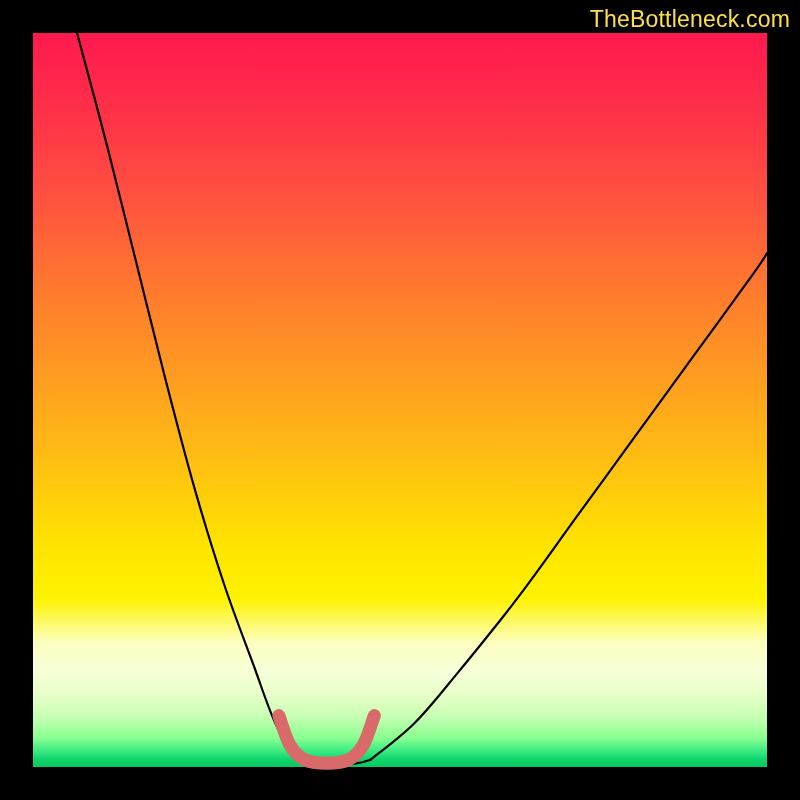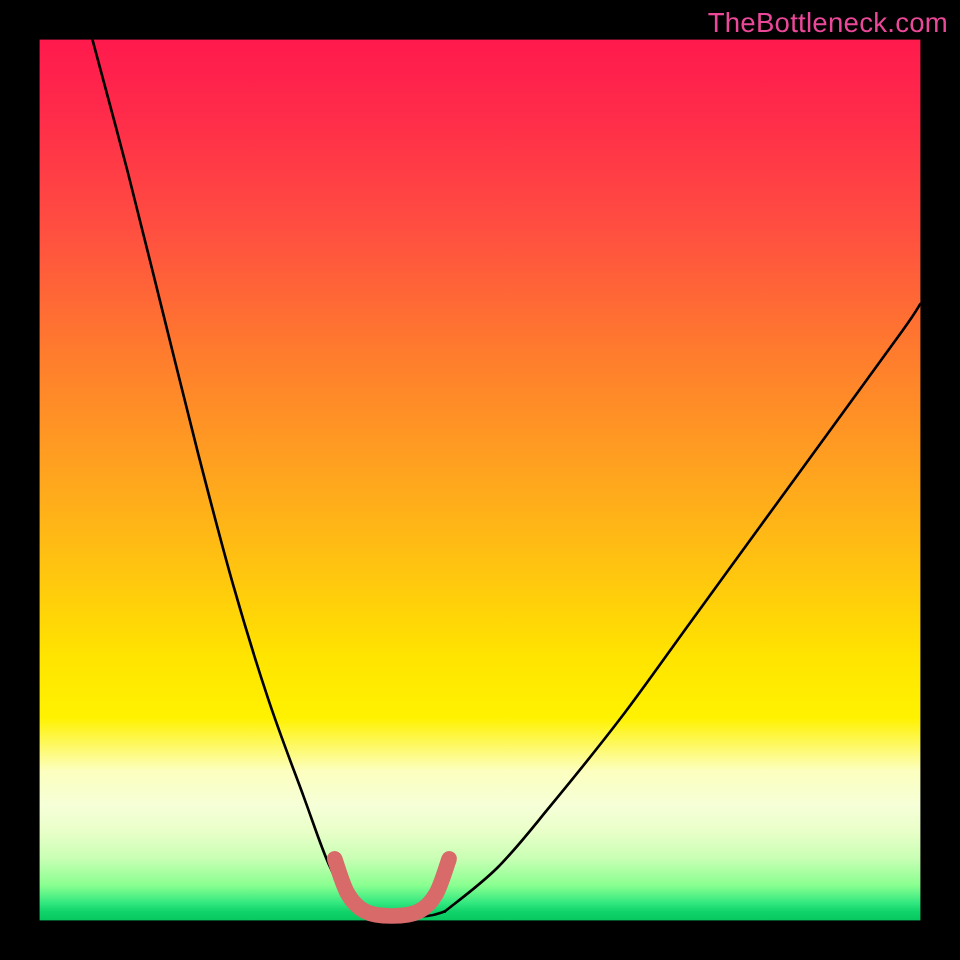--- a/index.html
+++ b/index.html
@@ -40,21 +40,21 @@
       #8aff90 96%,
       #33e880 98%,
       #10d46a 99%,
       #08c860 100%
     );
   }
   .watermark {
     position: absolute;
     top: 6px;
     right: 10px;
-    color: #ec4899;
+    color: #fde047;
     font-size: 23px;
     font-weight: 400;
     letter-spacing: 0.2px;
     user-select: none;
   }
   svg.curves {
     position: absolute;
     left: 0; top: 0;
     width: 734px; height: 734px;
     overflow: visible;

